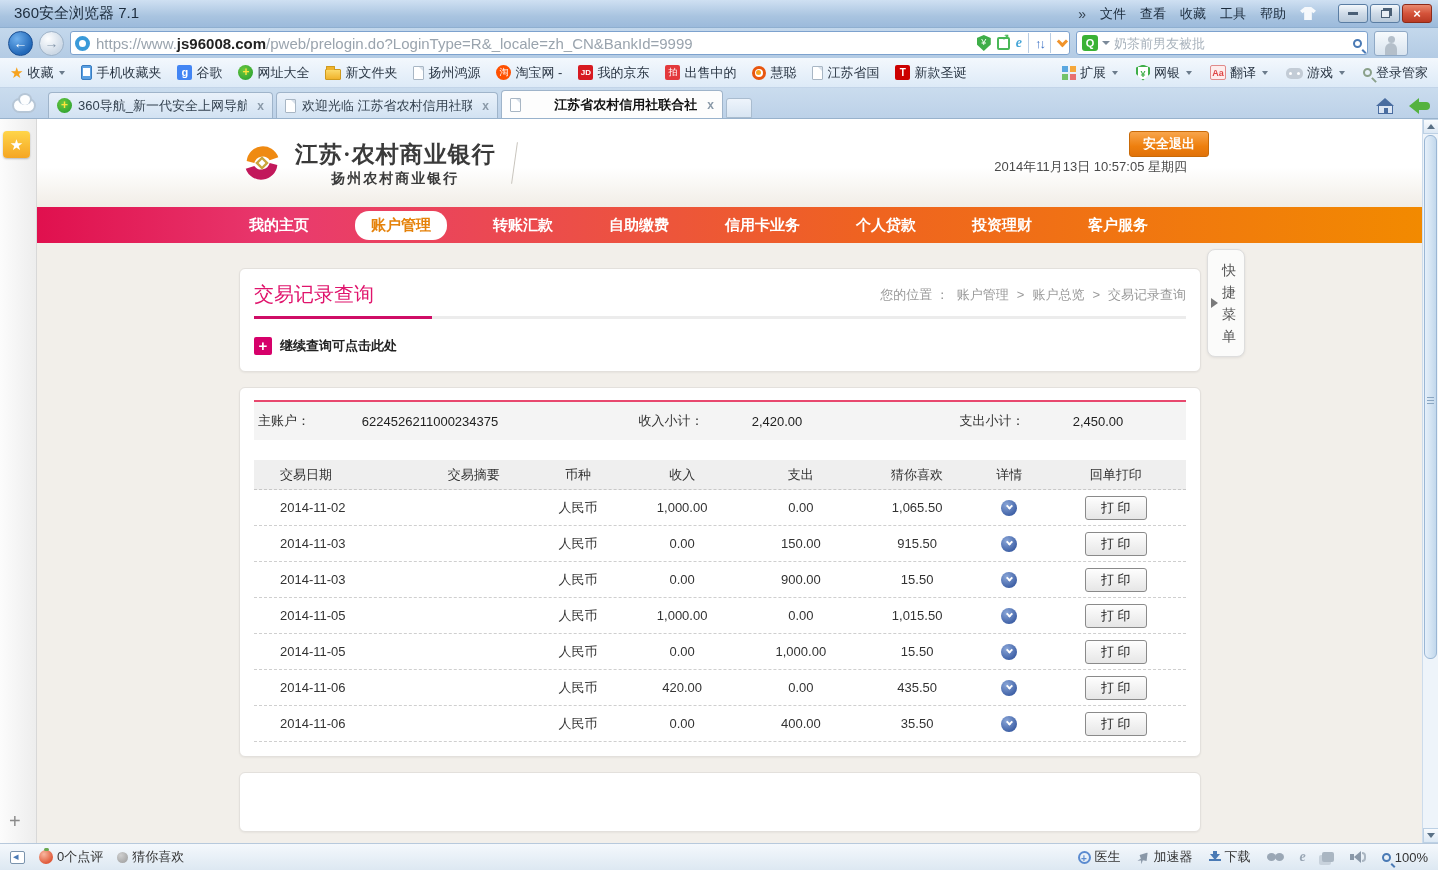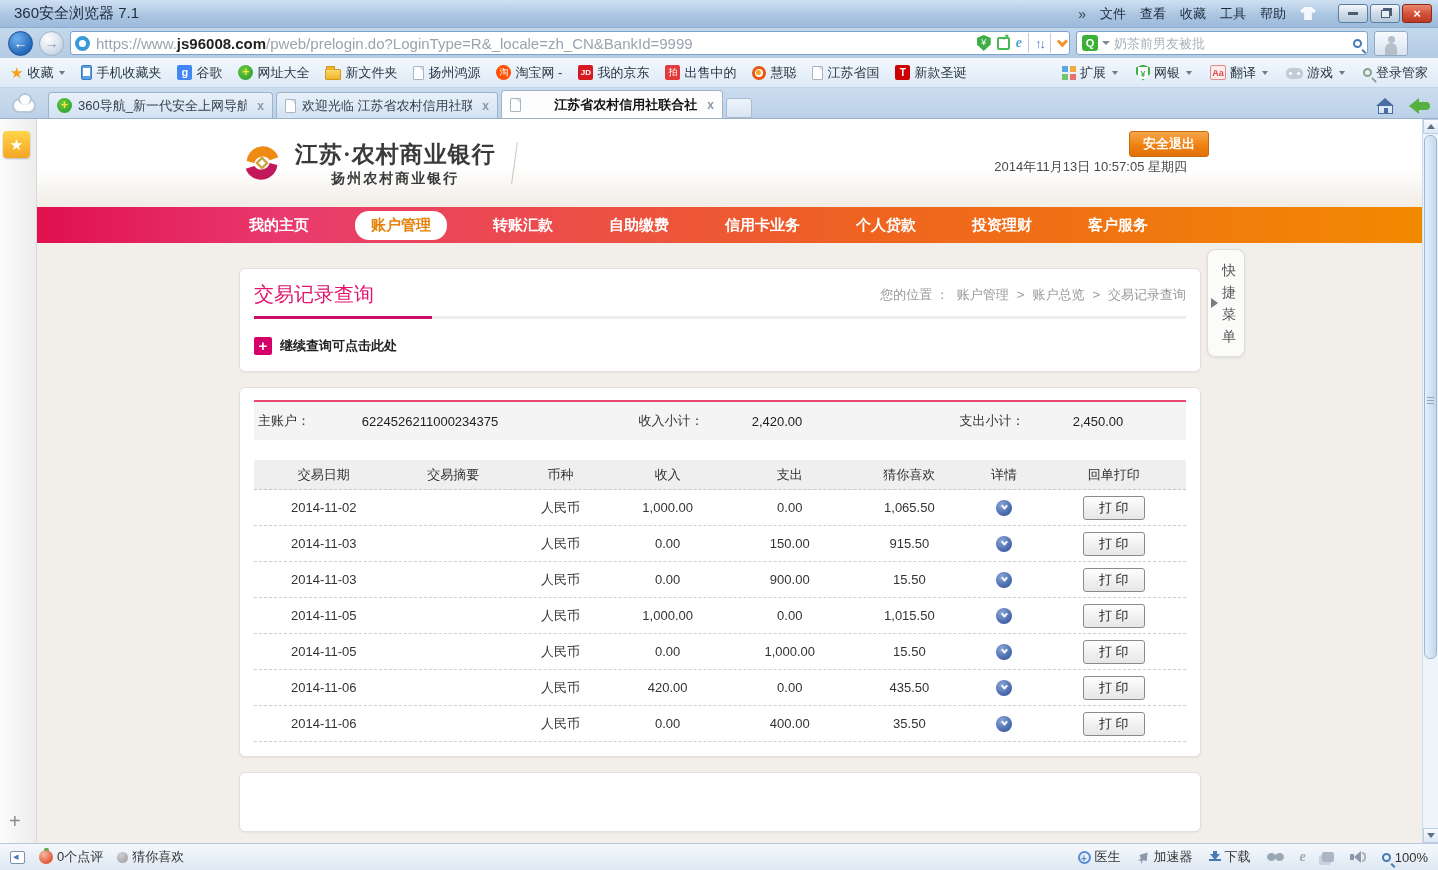--- a/index.html
+++ b/index.html
@@ -151,21 +151,21 @@
   .s-acc { width:240px; }
   .s-in-label { width:120px; margin-left:50px;}
   .s-in { width:130px; }
   .s-out-label { width:120px; margin-left:85px;}
   .s-out { width:120px; }
 
   .tbl { margin:20px 14px 0; font-size:13px; }
   .tbl-head, .tbl-row { display:flex; align-items:center; }
   .tbl-head { background:#efefef; height:30px; color:#333; border-bottom:1px dashed #c8c8c8; }
   .tbl-row { height:36px; border-bottom:1px dashed #cfcfcf; }
-  .c1{width:140px;text-align:center;} .c2{width:120px;text-align:center;} .c3{width:95px;text-align:center;}
+  .c1{width:140px;text-align:left;margin-left:26px;} .c2{width:120px;text-align:center;} .c3{width:95px;text-align:center;}
   .c4{width:120px;text-align:center;} .c5{width:125px;text-align:center;} .c6{width:115px;text-align:center;}
   .c7{width:75px;text-align:center;display:flex;justify-content:center;} .c8{width:145px;text-align:center;}
   .tbl-head .c7 { display:block; }
   .detail-btn { width:16px; height:16px; border-radius:50%; background:radial-gradient(circle at 35% 30%,#8aa6d8,#3d5fa5 75%); display:flex; align-items:center; justify-content:center; }
   .chev-down-white { width:5px; height:5px; border-right:2px solid #fff; border-bottom:2px solid #fff; transform:rotate(45deg) translate(-1px,-1px); }
   .print-btn { width:62px; height:24px; border:1px solid #8a8a8a; border-radius:3px; background:linear-gradient(#fefefe,#e6e6e6); font-size:13px; color:#222; font-family:inherit; }
 
   .card3 { height:60px; }
 
   .quick-menu { position:absolute; left:1170px; top:130px; width:38px; height:108px; background:#fbfbfa; border:1px solid #ddd; border-radius:8px; box-shadow:0 1px 3px rgba(0,0,0,.08); display:flex; align-items:center; }

